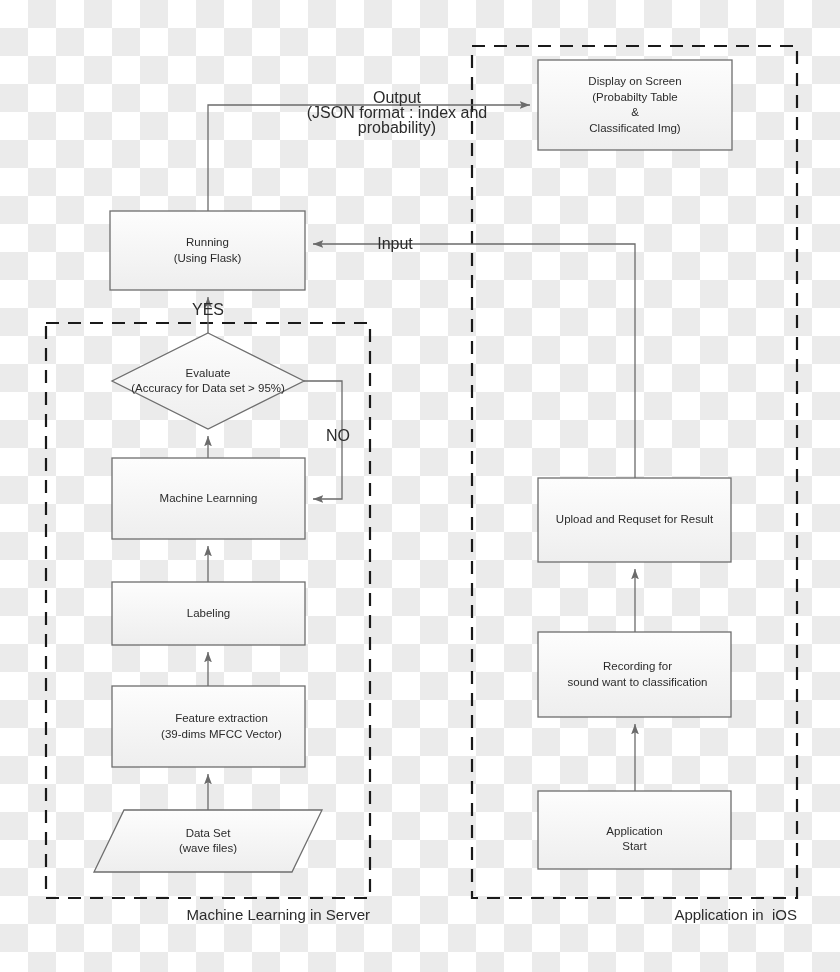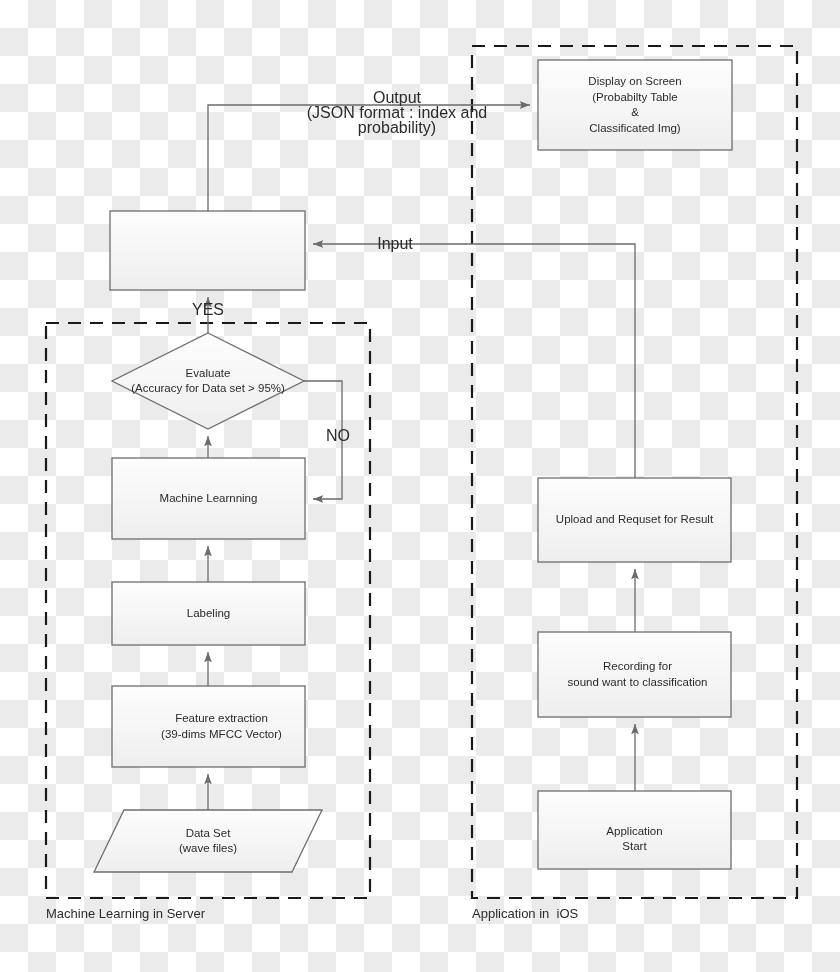--- a/index.html
+++ b/index.html
@@ -43,22 +43,22 @@
     position: absolute;
     color: #2b2b2b;
     font-size: 16px;
     line-height: 15px;
     text-align: center;
     white-space: pre-line;
   }
   .group-caption {
     position: absolute;
     color: #2b2b2b;
-    font-size: 13px;
-    text-align: left;
+    font-size: 15px;
+    text-align: right;
     white-space: pre;
   }
 </style>
 </head>
 <body>
 
 <div id="canvas">
 
   <svg class="layer" viewBox="0 0 840 972">
     <defs>
@@ -104,20 +104,22 @@
     <rect x="538" y="478" width="193" height="84" fill="url(#nodeFill)" stroke="#6e6e6e" stroke-width="1.3"></rect>
     <rect x="538" y="632" width="193" height="85" fill="url(#nodeFill)" stroke="#6e6e6e" stroke-width="1.3"></rect>
     <rect x="538" y="791" width="193" height="78" fill="url(#nodeFill)" stroke="#6e6e6e" stroke-width="1.3"></rect>
   </svg>
 
   <div class="node-text" style="left:538px;top:60px;width:194px;height:90px;">Display on Screen
 (Probabilty Table
 &amp;
 Classificated Img)</div>
 
+  <div class="node-text" style="left:110px;top:211px;width:195px;height:79px;">Running
+(Using Flask)</div>
 
   <div class="node-text" style="left:98px;top:333px;width:220px;height:96px;">Evaluate
 (Accuracy for Data set &gt; 95%)</div>
 
   <div class="node-text" style="left:112px;top:458px;width:193px;height:81px;">Machine Learnning</div>
 
   <div class="node-text" style="left:112px;top:582px;width:193px;height:63px;">Labeling</div>
 
   <div class="node-text" style="left:112px;top:686px;width:219px;height:81px;">Feature extraction
 (39-dims MFCC Vector)</div>

